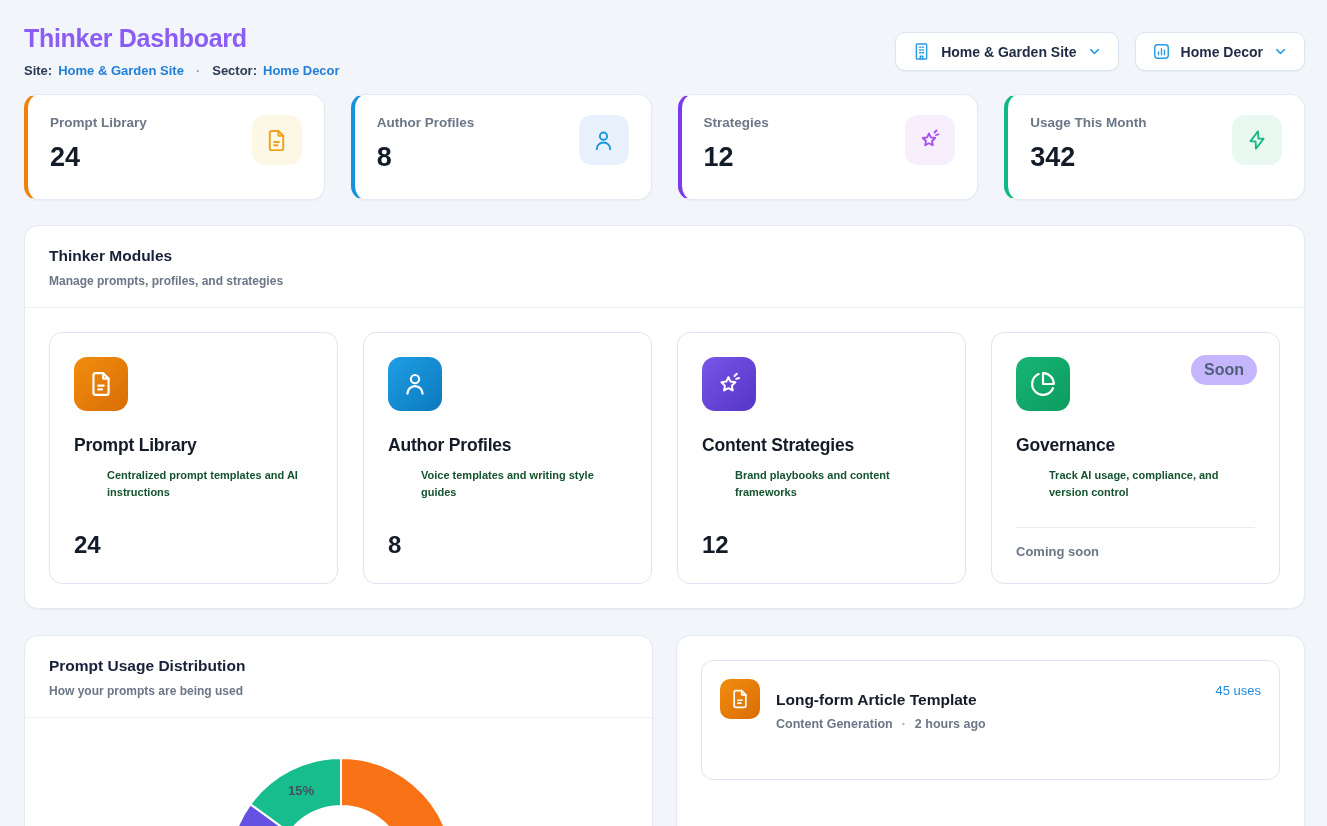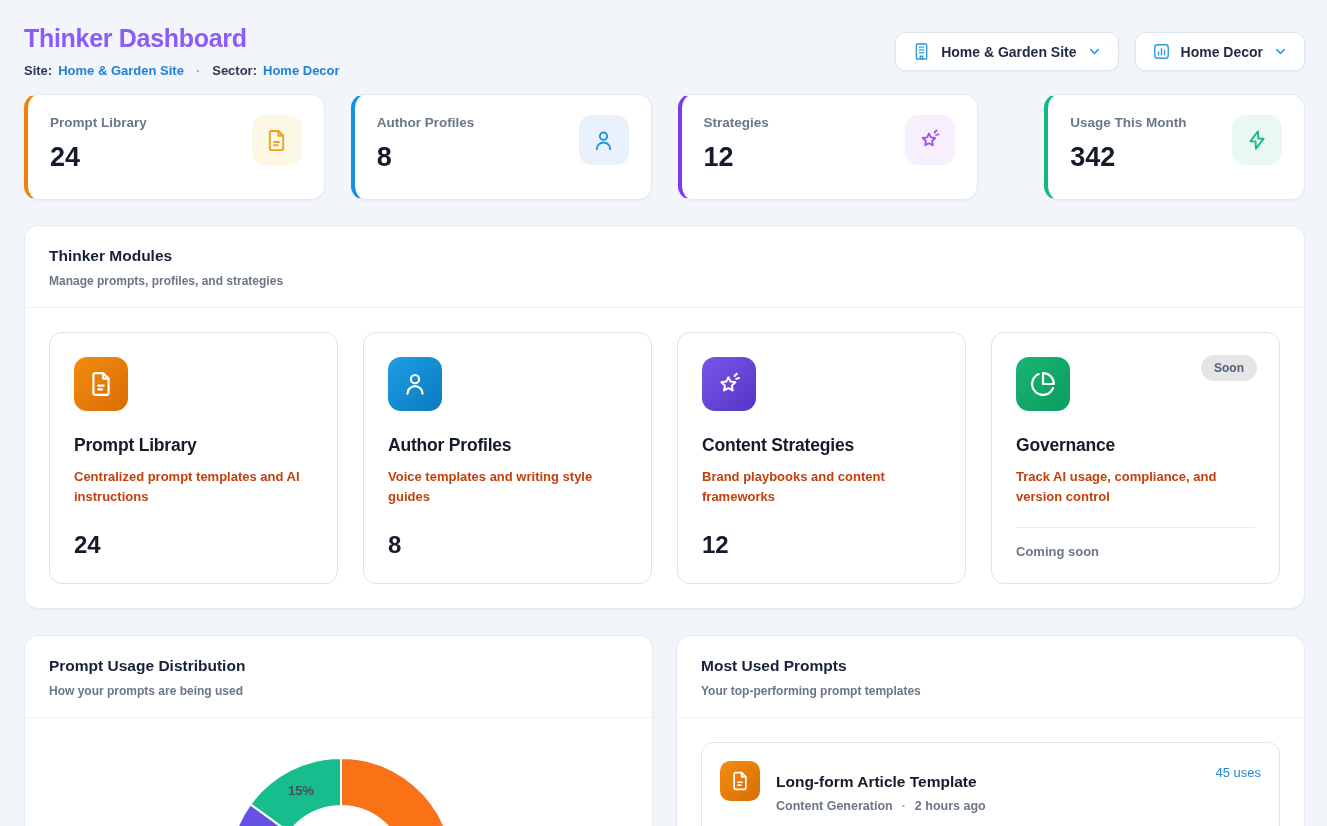--- a/index.html
+++ b/index.html
@@ -33,21 +33,21 @@
   .stats-row { display:grid; grid-template-columns:repeat(4,1fr); gap:26px; margin-top:16px; }
   .stat-card {
     background:#fff; border:1px solid #e5eaf2; border-radius:14px;
     border-left-width:4px; padding:20px 22px; min-height:106px;
     display:flex; justify-content:space-between; align-items:flex-start;
     box-shadow:0 1px 2px rgba(25,39,70,.04);
   }
   .stat-card.accent-orange { border-left-color:#f0820a; }
   .stat-card.accent-blue   { border-left-color:#1691dc; }
   .stat-card.accent-purple { border-left-color:#7c3aed; }
-  .stat-card.accent-green  { border-left-color:#10b981;margin-left:40px; }
+  .stat-card.accent-green  { border-left-color:#10b981; }
   .stat-label { font-size:13.5px; font-weight:600; color:#6b7687; }
   .stat-value { font-size:27px; font-weight:800; color:#141b29; margin-top:12px; }
   .stat-icon { width:50px; height:50px; border-radius:13px; display:flex; align-items:center; justify-content:center; }
   .stat-icon.orange { background:#fdf8e6; color:#f0a11c; }
   .stat-icon.blue   { background:#e9f2fc; color:#1a96dd; }
   .stat-icon.purple { background:#f8effd; color:#a44ef0; }
   .stat-icon.green  { background:#e9f9f1; color:#12b981; }
 
   
   .panel {
@@ -67,26 +67,26 @@
   }
   .module-icon {
     width:54px; height:54px; border-radius:13px; color:#fff;
     display:flex; align-items:center; justify-content:center;
   }
   .module-icon.orange { background:linear-gradient(135deg,#f28d0e,#d96d05); }
   .module-icon.blue   { background:linear-gradient(135deg,#1f9ee4,#0b79be); }
   .module-icon.purple { background:linear-gradient(135deg,#7a55e8,#5435c6); }
   .module-icon.green  { background:linear-gradient(135deg,#17b573,#0c9c60); }
   .module-title { font-size:17.5px; font-weight:800; color:#141b29; margin-top:24px; letter-spacing:-0.2px; }
-  .module-desc { font-size:13px; font-weight:600; color:#c2410c; line-height:1.55; margin-top:11px; }
+  .module-desc { font-size:11px; font-weight:600; color:#14532d; line-height:1.55; margin-top:11px;margin-left:33px; }
   .module-value { font-size:24px; font-weight:800; color:#141b29; margin-top:auto; }
   .module-footer { margin-top:auto; border-top:1px solid #e7ebf2; padding-top:16px; font-size:13px; font-weight:600; color:#6b7687; }
   .soon-badge {
     position:absolute; top:22px; right:22px;
-    background:#e5e5e5; color:#51607a; font-size:12px; font-weight:700;
+    background:#c4b5fd; color:#51607a; font-size:16px; font-weight:700;
     padding:6px 13px; border-radius:999px;
   }
 
   
   .bottom-row { display:grid; grid-template-columns:1fr 1fr; gap:23px; margin-top:26px; }
   .bottom-row .panel { margin-top:0; }
   .chart-area { height:300px; position:relative; }
   .chart-area svg { display:block; }
 
   .prompt-list { padding:24px; }
@@ -297,24 +297,20 @@
             <path d="M 316.0 40.0 A 112 112 0 0 1 350.6 258.5 L 335.8 212.9 A 64 64 0 0 0 316.0 88.0 Z" fill="#f97316" stroke="#ffffff" stroke-width="2"></path>
             <path d="M 350.6 258.5 A 112 112 0 0 1 209.5 186.6 L 255.1 171.8 A 64 64 0 0 0 335.8 212.9 Z" fill="#2196f3" stroke="#ffffff" stroke-width="2"></path>
             <path d="M 209.5 186.6 A 112 112 0 0 1 225.4 86.2 L 264.2 114.4 A 64 64 0 0 0 255.1 171.8 Z" fill="#6552e3" stroke="#ffffff" stroke-width="2"></path>
             <path d="M 225.4 86.2 A 112 112 0 0 1 316.0 40.0 L 316.0 88.0 A 64 64 0 0 0 264.2 114.4 Z" fill="#17bd8d" stroke="#ffffff" stroke-width="2"></path>
             <text x="276.0" y="73.6" text-anchor="middle" dominant-baseline="middle" font-size="13" font-weight="700" fill="#465063" font-family="&quot;Liberation Sans&quot;, sans-serif">15%</text>
           </svg>
       </div>
     </div>
 
     <div class="panel">
-      <div class="panel-header">
-        <div class="panel-title">Most Used Prompts</div>
-        <div class="panel-subtitle">Your top-performing prompt templates</div>
-      </div>
       <div class="prompt-list">
         <div class="prompt-item">
           <div class="prompt-icon">
             <svg width="20" height="20" viewBox="0 0 24 24">
                 <use href="#ic-document"></use>
               </svg>
           </div>
           <div class="prompt-body">
             <div class="prompt-title">Long-form Article Template</div>
             <div class="prompt-meta">

